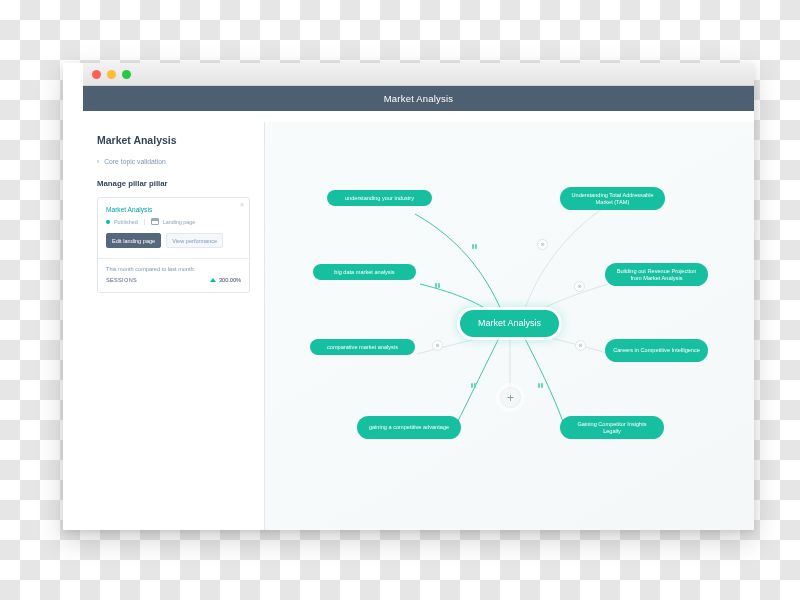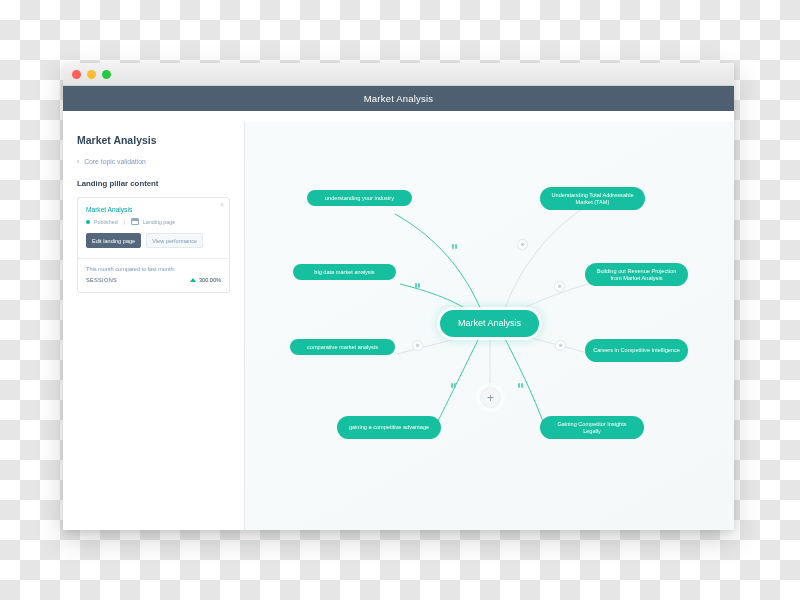--- a/index.html
+++ b/index.html
@@ -19,20 +19,21 @@
       linear-gradient(45deg,#e6e6e6 25%,transparent 25%,transparent 75%,#e6e6e6 75%);
     background-size:40px 40px;
     background-position:0 0, 20px 20px;
   }
   
   #window{
     position:absolute;left:63px;top:63px;width:671px;height:467px;
     background:#ffffff;
     box-shadow:0 10px 26px rgba(0,0,0,.17), 0 2px 6px rgba(0,0,0,.09);
     overflow:hidden;
+    padding-left:20px;
   }
   #titlebar{
     height:23px;width:100%;
     background:linear-gradient(#f2f2f2,#e4e4e4);
     border-bottom:1px solid #d2d2d2;
     display:flex;align-items:center;box-sizing:border-box;padding-left:9px;
   }
   .dot{width:9px;height:9px;border-radius:50%;margin-right:6px;}
   .dot.red{background:#ff5f57;}
   .dot.yellow{background:#febc2e;}
@@ -167,21 +168,21 @@
 
     <div id="sidebar">
 
       <div class="side-title">Market Analysis</div>
 
       <div class="breadcrumb">
         <span class="chev">›</span>
         <span>Core topic validation</span>
       </div>
 
-      <div class="side-sub">Landing pillar content</div>
+      <div class="side-sub">Manage pillar pillar</div>
 
       <div class="card">
         <span class="card-x">×</span>
 
         <div class="card-name">Market Analysis</div>
 
         <div class="meta-row">
           <span class="pub-dot"></span>
           <span>Published</span>
           <span class="meta-sep"></span>

